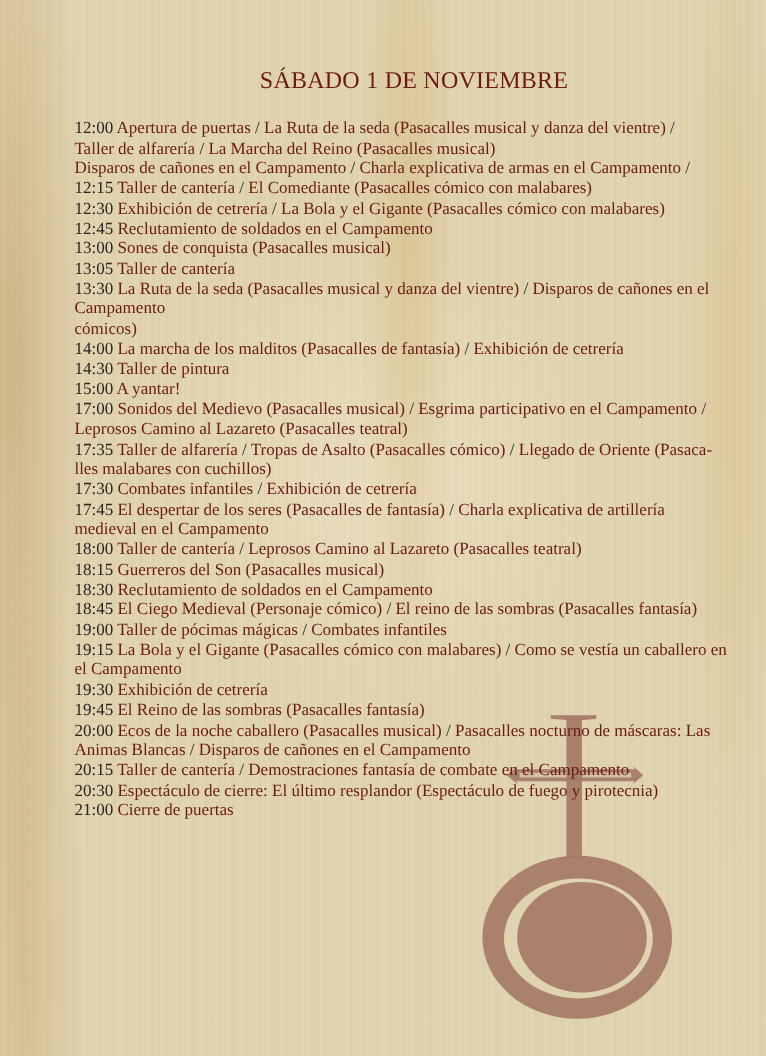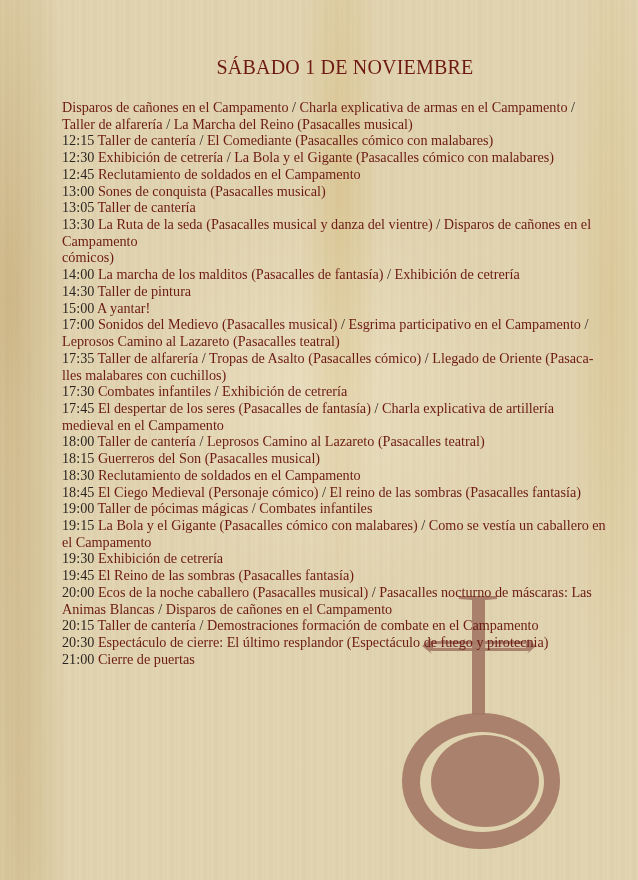--- a/index.html
+++ b/index.html
@@ -76,22 +76,23 @@
     <rect x="472" y="641" width="13" height="10" fill="#a57a66" opacity="0.92"></rect>
 
     <ellipse cx="481" cy="781" rx="79" ry="68" fill="#a57a66" opacity="0.92"></ellipse>
     <ellipse cx="482" cy="782" rx="62" ry="50" fill="#e0d3b0"></ellipse>
     <ellipse cx="485" cy="781" rx="54" ry="46" fill="#a57a66" opacity="0.92"></ellipse>
   </svg>
 
   <h1 class="title">SÁBADO 1 DE NOVIEMBRE</h1>
 
   <div class="schedule" id="schedule">
+      <span class="line"><span class="time">12:00 </span><span class="desc">Apertura de puertas</span><span class="sep"> / </span><span class="desc">La Ruta de la seda  (Pasacalles musical y danza del vientre)</span><span class="sep"> / </span></span>
+      <span class="line"><span class="desc">Taller de alfarería</span><span class="sep"> / </span><span class="desc">La Marcha del Reino (Pasacalles musical)</span></span>
       <span class="line"><span class="desc">Disparos de cañones  en el Campamento</span><span class="sep"> / </span><span class="desc">Charla explicativa de armas en el Campamento</span><span class="sep"> / </span></span>
-      <span class="line"><span class="desc">Taller de alfarería</span><span class="sep"> / </span><span class="desc">La Marcha del Reino (Pasacalles musical)</span></span>
       <span class="line"><span class="time">12:15 </span><span class="desc">Taller de cantería</span><span class="sep"> / </span><span class="desc">El Comediante (Pasacalles cómico con malabares)</span></span>
       <span class="line"><span class="time">12:30 </span><span class="desc">Exhibición de cetrería</span><span class="sep"> / </span><span class="desc">La Bola y el Gigante (Pasacalles cómico con malabares)</span></span>
       <span class="line"><span class="time">12:45 </span><span class="desc">Reclutamiento de soldados en el Campamento</span></span>
       <span class="line"><span class="time">13:00 </span><span class="desc">Sones de conquista  (Pasacalles musical)</span></span>
       <span class="line"><span class="time">13:05 </span><span class="desc">Taller de cantería</span></span>
       <span class="line"><span class="time">13:30 </span><span class="desc">La Ruta de la seda (Pasacalles musical y danza del vientre)</span><span class="sep"> / </span><span class="desc">Disparos de cañones en el</span></span>
       <span class="line"><span class="desc">Campamento</span></span>
       <span class="line"><span class="desc">cómicos)</span></span>
       <span class="line"><span class="time">14:00 </span><span class="desc">La marcha de los malditos (Pasacalles de fantasía)</span><span class="sep"> / </span><span class="desc">Exhibición de cetrería</span></span>
       <span class="line"><span class="time">14:30 </span><span class="desc">Taller de pintura</span></span>
@@ -107,17 +108,17 @@
       <span class="line"><span class="time">18:15 </span><span class="desc">Guerreros del Son (Pasacalles musical)</span></span>
       <span class="line"><span class="time">18:30 </span><span class="desc">Reclutamiento de soldados en el Campamento</span></span>
       <span class="line"><span class="time">18:45 </span><span class="desc">El Ciego Medieval (Personaje cómico)</span><span class="sep"> / </span><span class="desc">El reino de las sombras (Pasacalles fantasía)</span></span>
       <span class="line"><span class="time">19:00 </span><span class="desc">Taller de pócimas mágicas</span><span class="sep"> / </span><span class="desc">Combates infantiles</span></span>
       <span class="line"><span class="time">19:15 </span><span class="desc">La Bola y el Gigante (Pasacalles cómico con malabares)</span><span class="sep"> / </span><span class="desc">Como se vestía un caballero en</span></span>
       <span class="line"><span class="desc">el Campamento</span></span>
       <span class="line"><span class="time">19:30 </span><span class="desc">Exhibición de cetrería</span></span>
       <span class="line"><span class="time">19:45 </span><span class="desc">El Reino de las sombras (Pasacalles fantasía)</span></span>
       <span class="line"><span class="time">20:00 </span><span class="desc">Ecos de la noche caballero (Pasacalles musical)</span><span class="sep"> / </span><span class="desc">Pasacalles nocturno de máscaras: Las</span></span>
       <span class="line"><span class="desc">Animas Blancas</span><span class="sep"> / </span><span class="desc">Disparos de cañones en el Campamento</span></span>
-      <span class="line"><span class="time">20:15 </span><span class="desc">Taller de cantería</span><span class="sep"> / </span><span class="desc">Demostraciones formación de combate en el Campamento</span></span>
+      <span class="line"><span class="time">20:15 </span><span class="desc">Taller de cantería</span><span class="sep"> / </span><span class="desc">Demostraciones fantasía de combate en el Campamento</span></span>
       <span class="line"><span class="time">20:30 </span><span class="desc">Espectáculo de cierre: El último resplandor (Espectáculo de fuego y pirotecnia)</span></span>
       <span class="line"><span class="time">21:00 </span><span class="desc">Cierre de puertas</span></span>
     </div>
 </div>
 
 </body></html>

